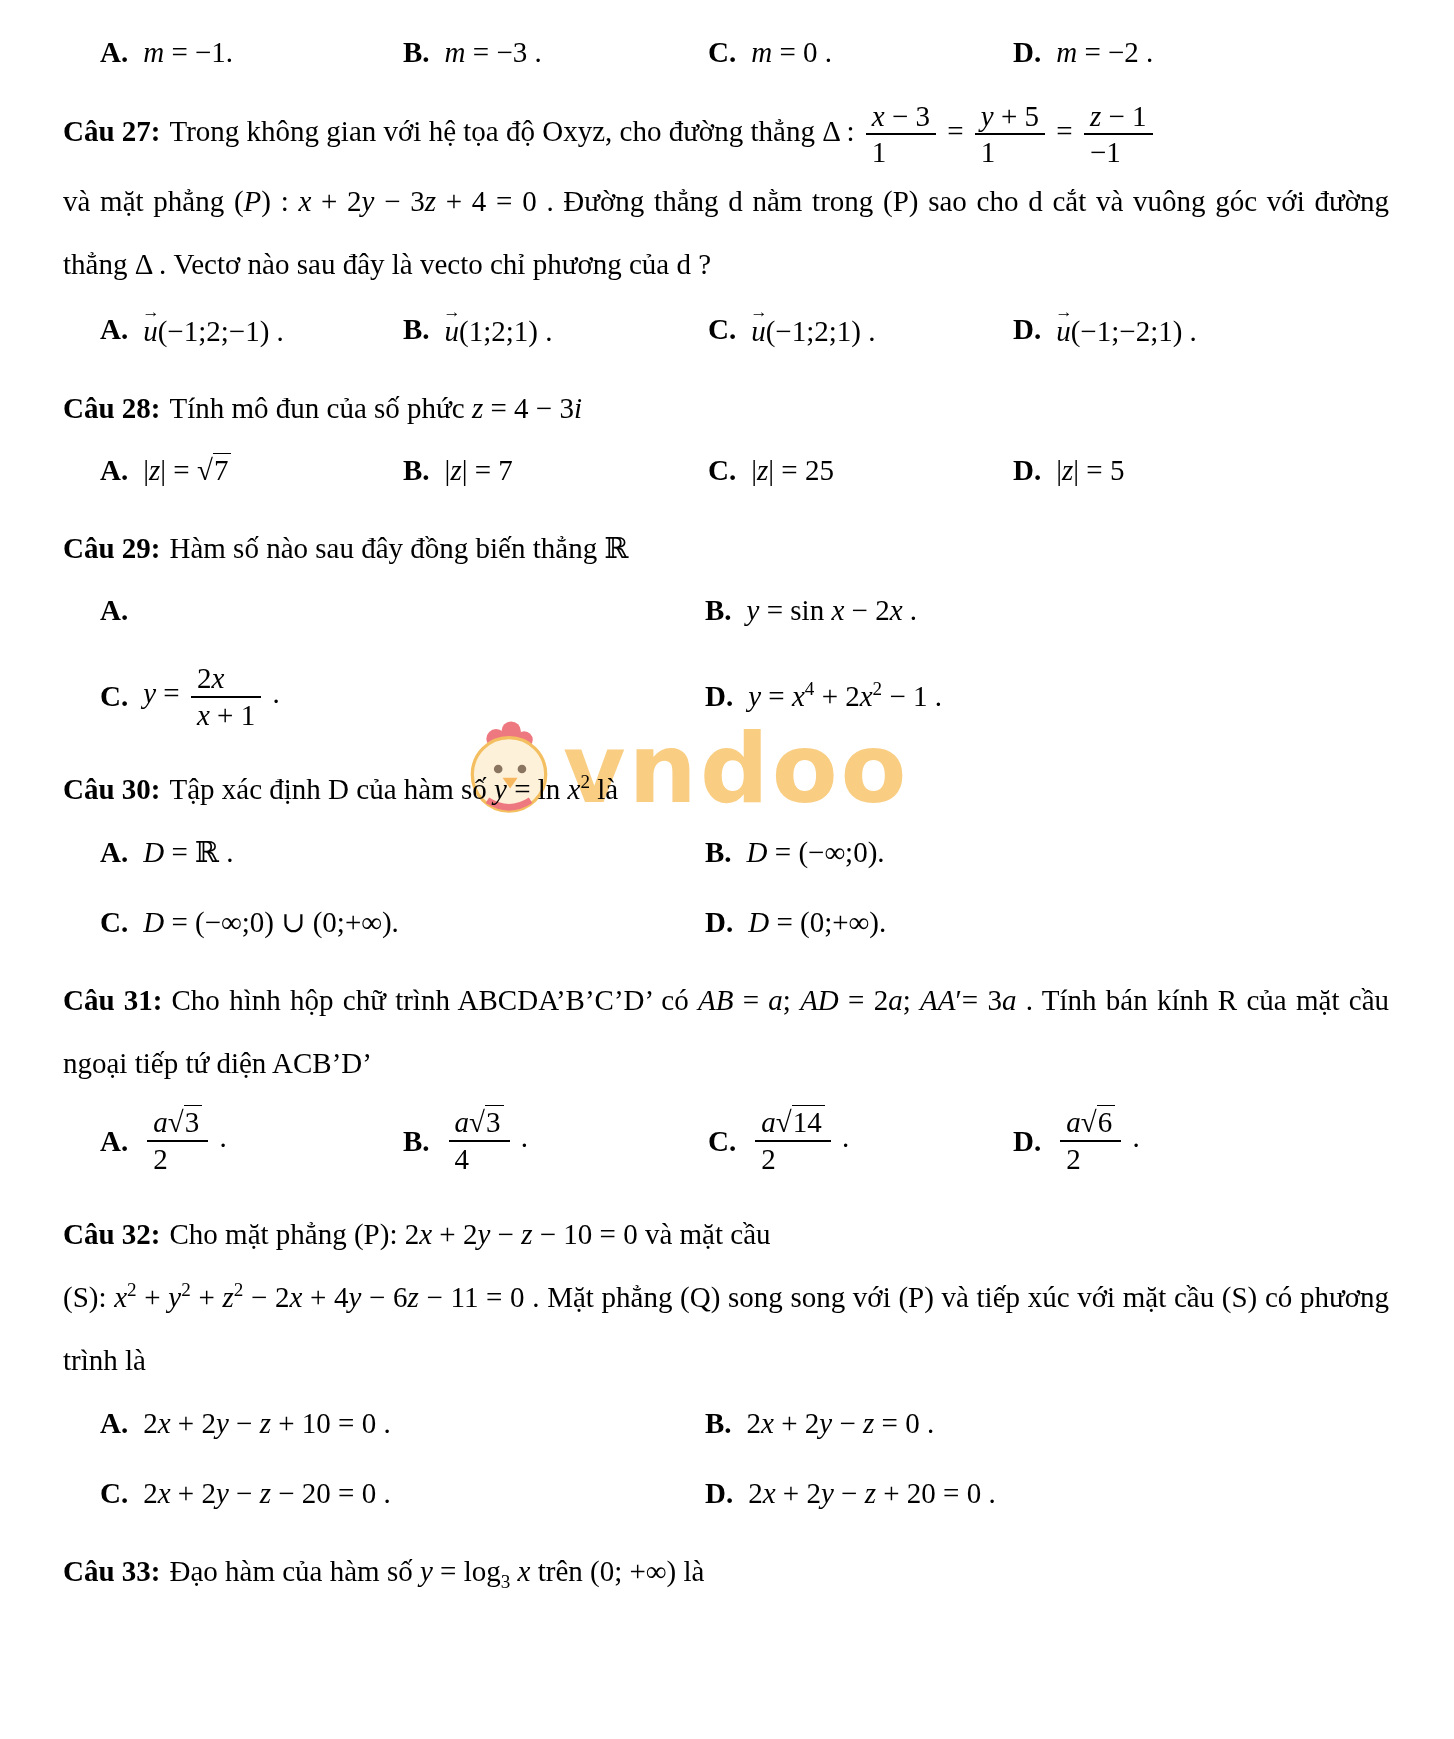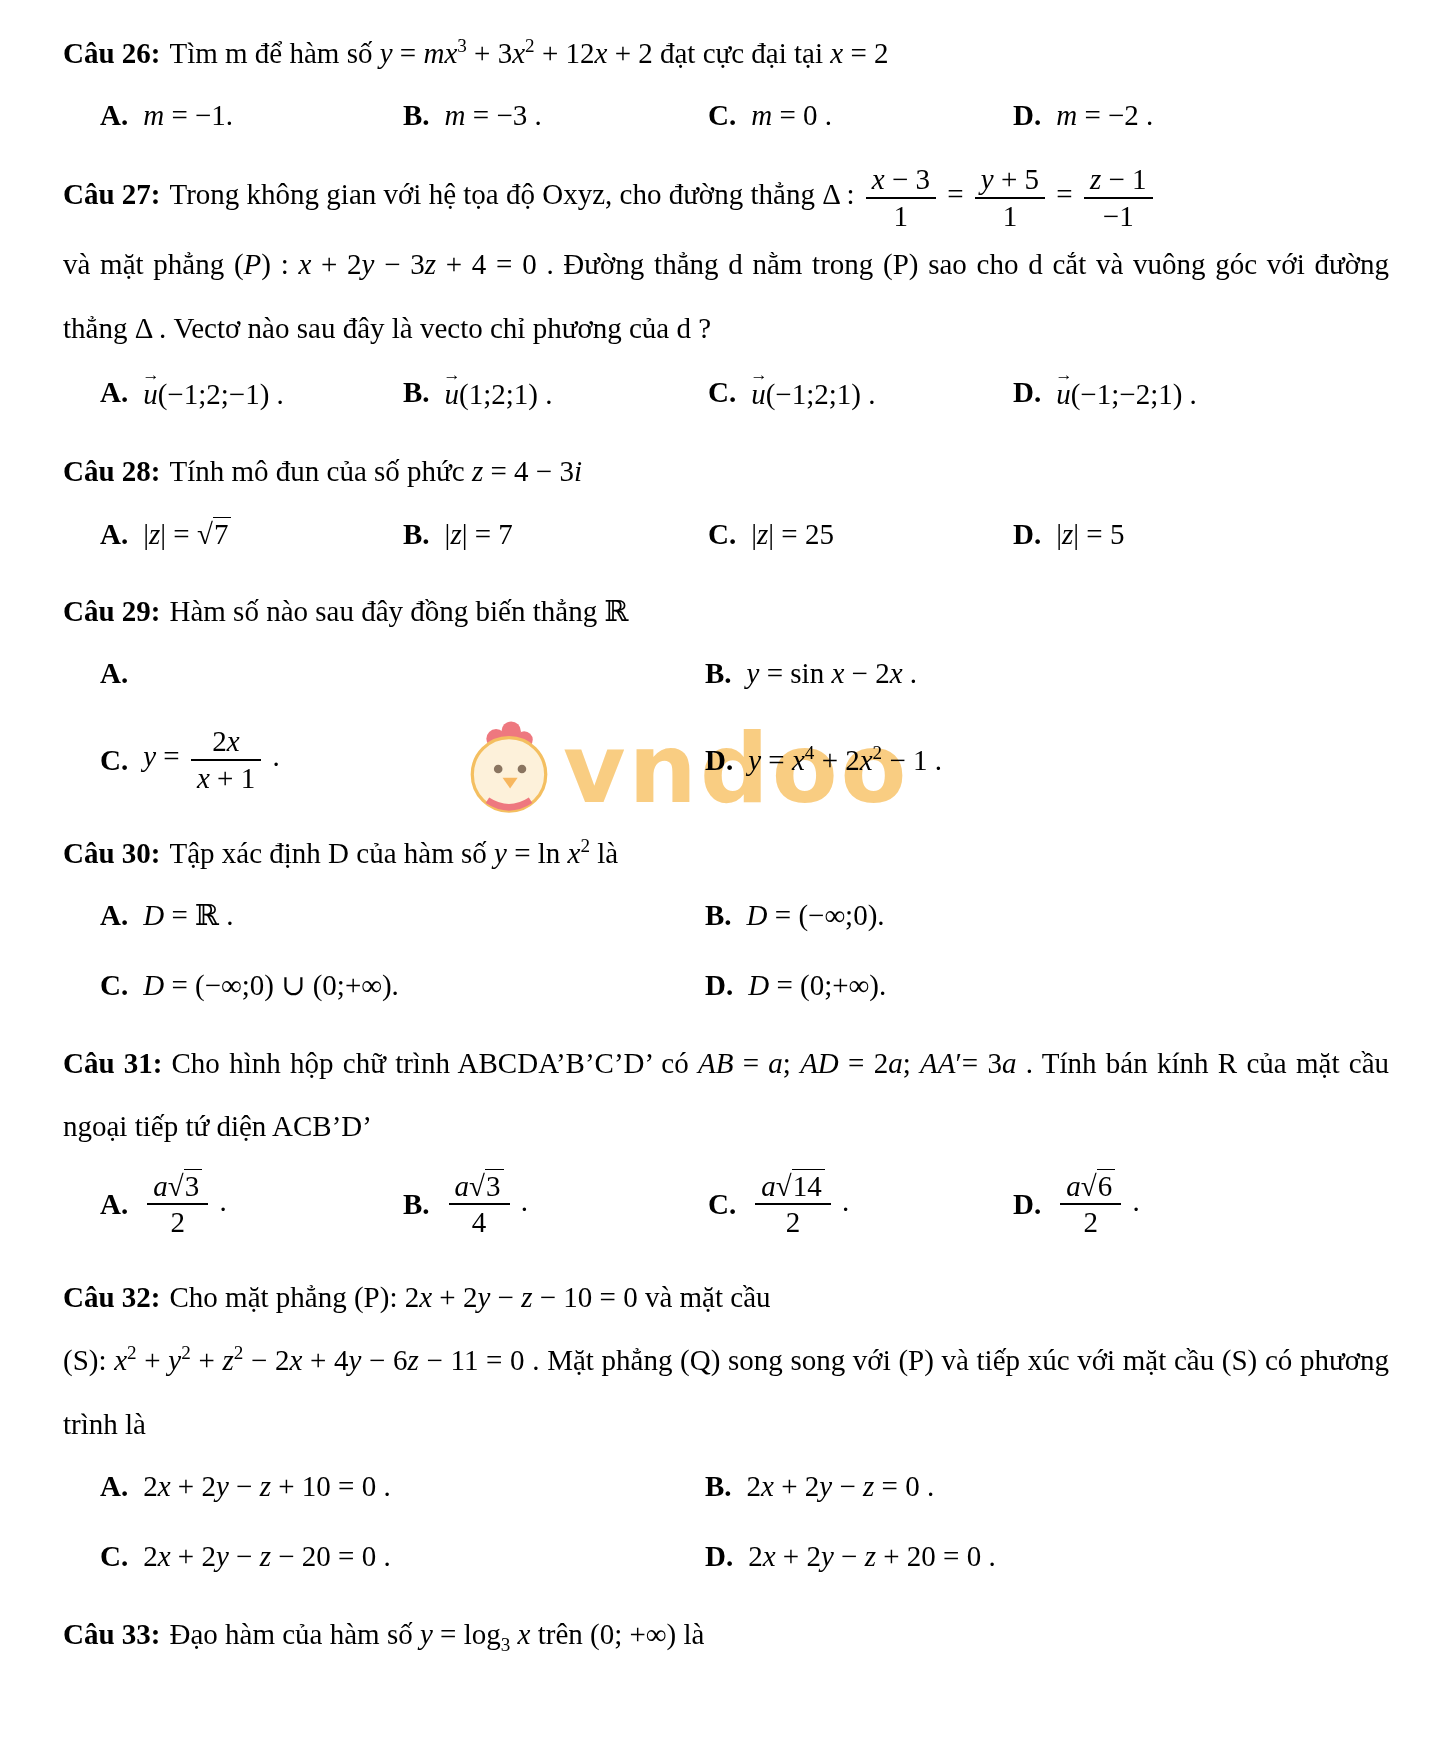--- a/index.html
+++ b/index.html
@@ -11,21 +11,21 @@
 
   .question { margin-bottom:6px; }
   .q-body { font-size:29px; line-height:2.18; text-align:justify; }
   .q-num { font-weight:bold; margin-right:9px; }
 
   .math { font-style:normal; white-space:normal; }
   .math i { font-style:italic; }
   sup { font-size:0.66em; vertical-align:super; line-height:0; }
   sub { font-size:0.66em; vertical-align:sub; line-height:0; }
 
-  .frac { display:inline-block; vertical-align:middle; text-align:center; margin:0 4px; line-height:1.2; }
+  .frac { display:inline-block; vertical-align:middle; margin:0 4px; line-height:1.2; }
   .frac .num, .frac .den { display:block; padding:0 6px; }
   .frac .den { border-top:2px solid #000; }
 
   .sqrt { display:inline-block; white-space:nowrap; }
   .sqrt .rad { font-style:normal; }
   .sqrt .rcd { border-top:1.5px solid #000; padding:0 3px 0 1px; }
 
   .vec { display:inline-block; position:relative; margin-top:4px; }
   .vec .varr { position:absolute; top:-0.62em; left:52%; transform:translateX(-50%) scaleX(1.1);
                font-size:0.55em; font-style:normal; }
@@ -57,21 +57,20 @@
         <circle cx="62" cy="50" r="4" fill="#5a3b1e"></circle>
         <polygon points="44,58 58,58 51,68" fill="#f59a1c"></polygon>
         <path d="M30 79 Q50 92 70 79" fill="none" stroke="#e8404a" stroke-width="6"></path>
       </g>
     </svg>
     <span class="wm-text">vndoo</span>
   </div>
 
   <div class="content" id="questions">
   <section class="question">
-    <p class="q-body"><b class="q-num">Câu 26:</b><span><span>Tìm m để hàm số </span><span class="math"><i>y</i> = <i>m</i><i>x</i><sup>3</sup> + 3<i>x</i><sup>2</sup> + 12<i>x</i> + 2</span><span> đạt cực đại tại </span><span class="math"><i>x</i> = 2</span></span></p>
     <div class="options cols-4">
           <div class="opt">
             <b class="opt-label">A.</b>
             <span class="math"><i>m</i> = −1.</span>
           </div>
           <div class="opt">
             <b class="opt-label">B.</b>
             <span class="math"><i>m</i> = −3 .</span>
           </div>
           <div class="opt">

